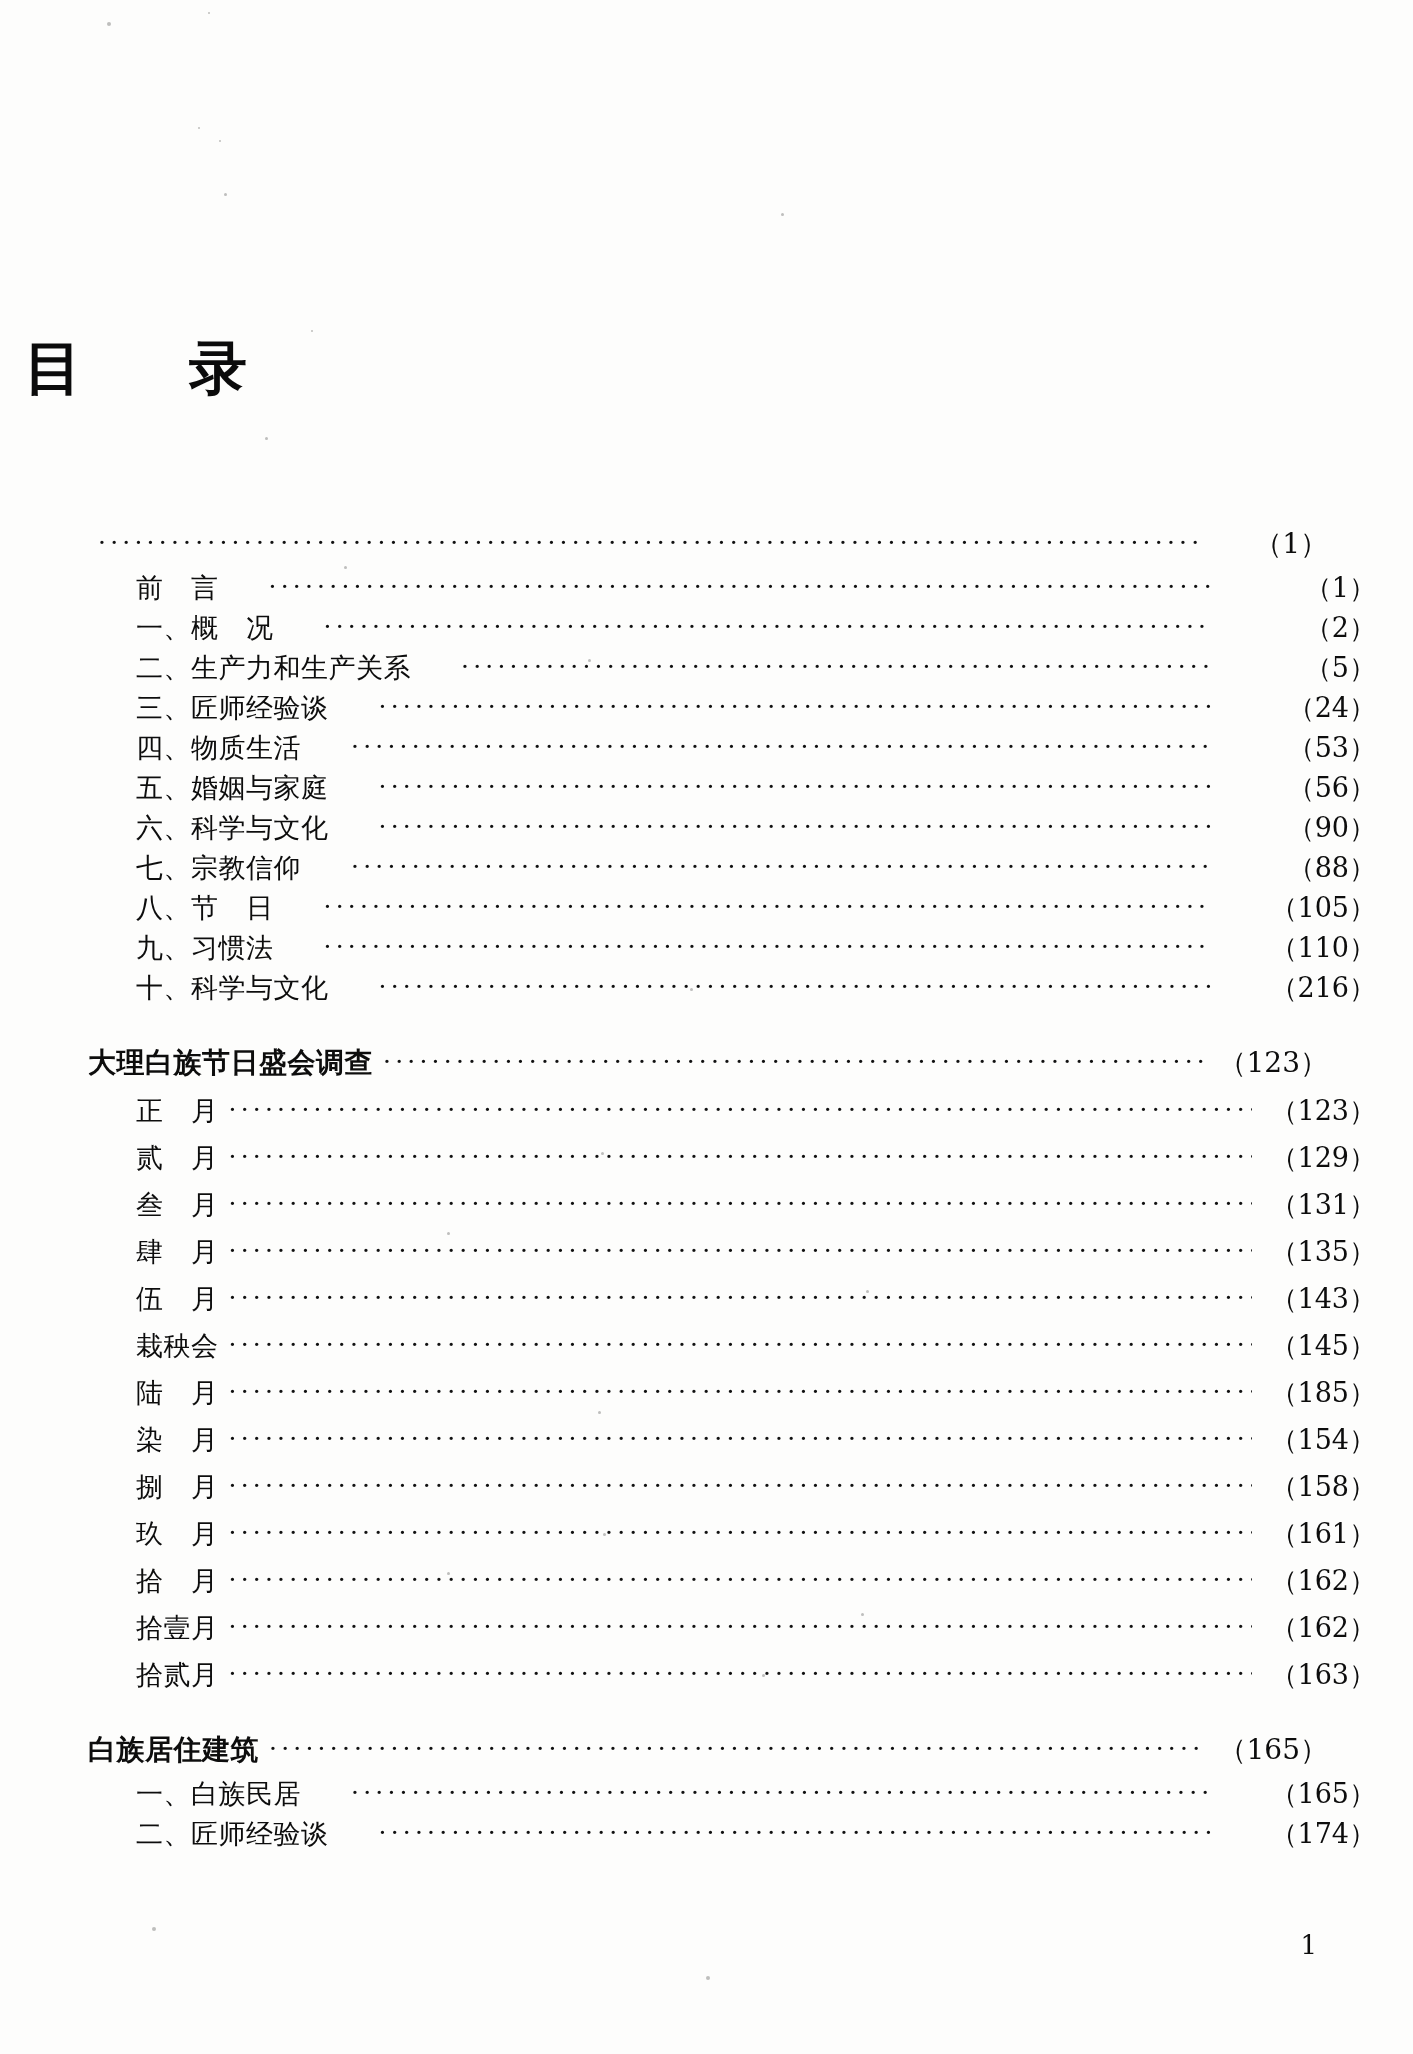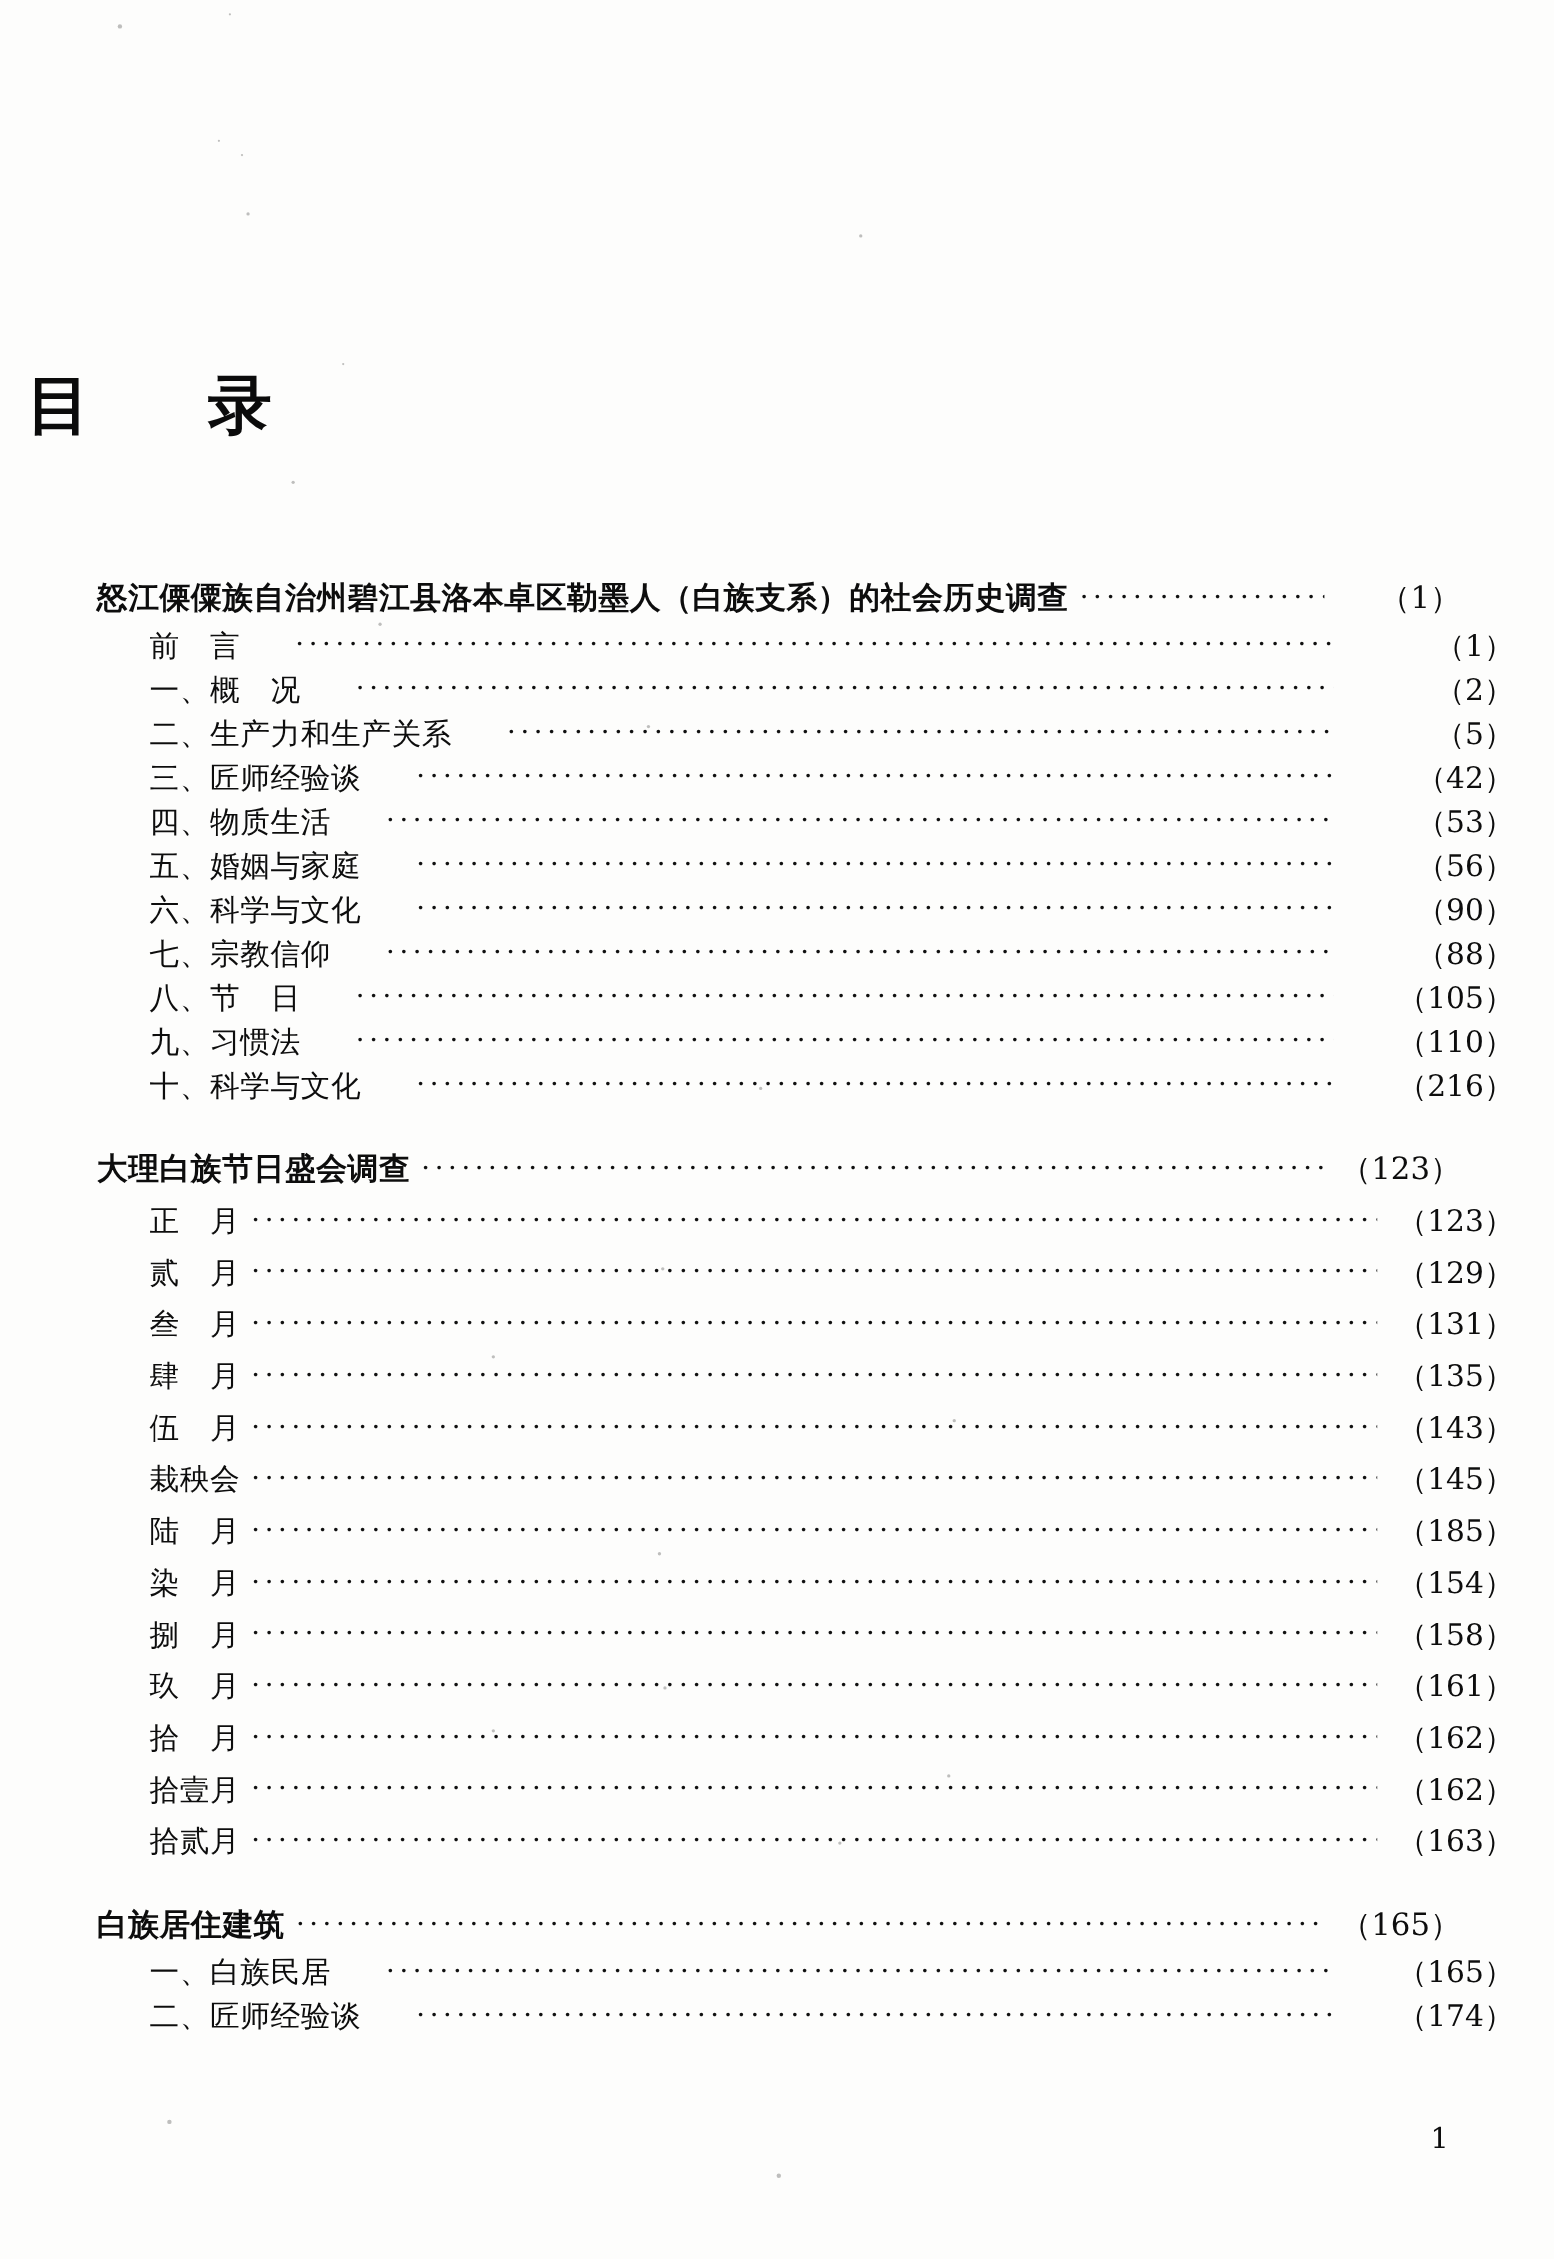--- a/index.html
+++ b/index.html
@@ -165,21 +165,20 @@
   <div class="speck" style="left:152px;top:1927px;width:4px;height:4px;"></div>
   <div class="speck" style="left:706px;top:1976px;width:4px;height:4px;"></div>
 
   <div class="content">
 
     <div class="toc-title">目　录</div>
 
     <div class="toc-body">
         <div class="group">
           <div class="entry lvl-title">
-            <span class="label">怒江傈僳族自治州碧江县洛本卓区勒墨人（白族支系）的社会历史调查</span>
             <span class="leader">························································································································</span>
             <span class="pageno">（1）</span>
           </div>
           <div class="entry lvl-chapter">
             <span class="label">前　言</span>
             <span class="leader">························································································································</span>
             <span class="pageno">（1）</span>
           </div>
           <div class="entry lvl-chapter">
             <span class="label">一、概　况</span>
@@ -187,21 +186,21 @@
             <span class="pageno">（2）</span>
           </div>
           <div class="entry lvl-chapter">
             <span class="label">二、生产力和生产关系</span>
             <span class="leader">························································································································</span>
             <span class="pageno">（5）</span>
           </div>
           <div class="entry lvl-chapter">
             <span class="label">三、匠师经验谈</span>
             <span class="leader">························································································································</span>
-            <span class="pageno">（42）</span>
+            <span class="pageno">（24）</span>
           </div>
           <div class="entry lvl-chapter">
             <span class="label">四、物质生活</span>
             <span class="leader">························································································································</span>
             <span class="pageno">（53）</span>
           </div>
           <div class="entry lvl-chapter">
             <span class="label">五、婚姻与家庭</span>
             <span class="leader">························································································································</span>
             <span class="pageno">（56）</span>

